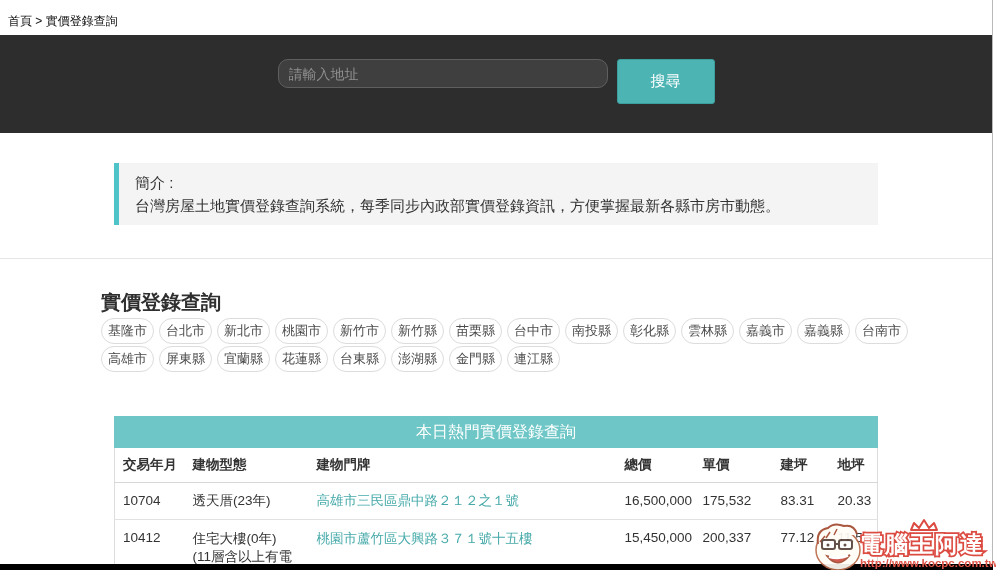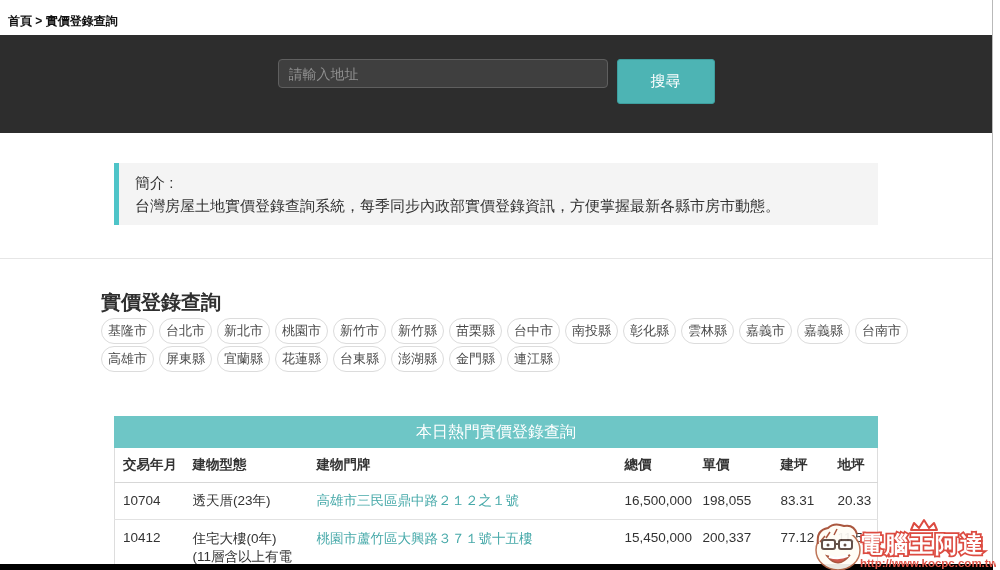--- a/index.html
+++ b/index.html
@@ -2,27 +2,27 @@
 <html style="--accent: #4db4b4; --header-bg: #2d2d2d; --table-head: #6ec6c6; --link: #46a9a9;"><head>
 <meta charset="utf-8">
 <style>
   * { margin:0; padding:0; box-sizing:border-box; }
   html,body { width:1000px; height:570px; overflow:hidden; background:#fff;
     font-family:"Liberation Sans","DejaVu Sans",sans-serif; color:#333; }
   .page { position:relative; width:993px; height:570px; border-right:1px solid #b9b9b9; background:#fff; }
 
   
   .breadcrumb-bar { height:35px; padding:11px 0 0 8px; background:#fff; }
-  .breadcrumb-bar span { font-size:12px; font-weight:bold; color:#111; }
+  .breadcrumb-bar span { font-size:12px; font-weight:normal; color:#111; }
 
   
   .hero { height:98px; background:var(--header-bg,#2d2d2d); padding-top:13px; }
   .hero h1 { text-align:center; color:#fff; font-size:25px; font-weight:bold; letter-spacing:1px; line-height:30px; }
   .search-row { margin-top:11px; display:flex; justify-content:center; gap:9px; }
-  .search-input { width:330px; height:29px; background:#3f3f3f; border:1px solid #5f5f5f; border-radius:4px;
+  .search-input { width:330px; height:29px; background:#3f3f3f; border:1px solid #5f5f5f; border-radius:10px;
     color:#ddd; font-size:14px; padding:0 10px; outline:none; }
   .search-input::placeholder { color:#8f8f8f; }
   .search-btn { width:98px; height:45px; background:var(--accent,#4db4b4); border:1px solid #3d9e9e;
     border-radius:3px; color:#fff; font-size:15px; cursor:pointer; }
 
   
   .intro-section { padding:30px 0 33px; border-bottom:1px solid #e6e6e6; }
   .container { width:790px; margin:0 auto; }
   .intro-box { margin:0 13px; background:#f4f4f4; border-left:5px solid #4ec4c8; padding:8px 16px; }
   .intro-box p { font-size:15px; line-height:23px; color:#333; }
@@ -133,21 +133,21 @@
               <th>建坪</th>
               <th>地坪</th>
             </tr>
           </thead>
           <tbody>
             <tr class="r1">
               <td>10704</td>
               <td>透天厝(23年)</td>
               <td><a>高雄市三民區鼎中路２１２之１號</a></td>
               <td>16,500,000</td>
-              <td>198,055</td>
+              <td>175,532</td>
               <td>83.31</td>
               <td>20.33</td>
             </tr>
             <tr class="r2">
               <td>10412</td>
               <td>
                 <div>住宅大樓(0年)</div>
                 <div class="type-note">(11層含以上有電梯)</div>
               </td>
               <td><a>桃園市蘆竹區大興路３７１號十五樓</a></td>

